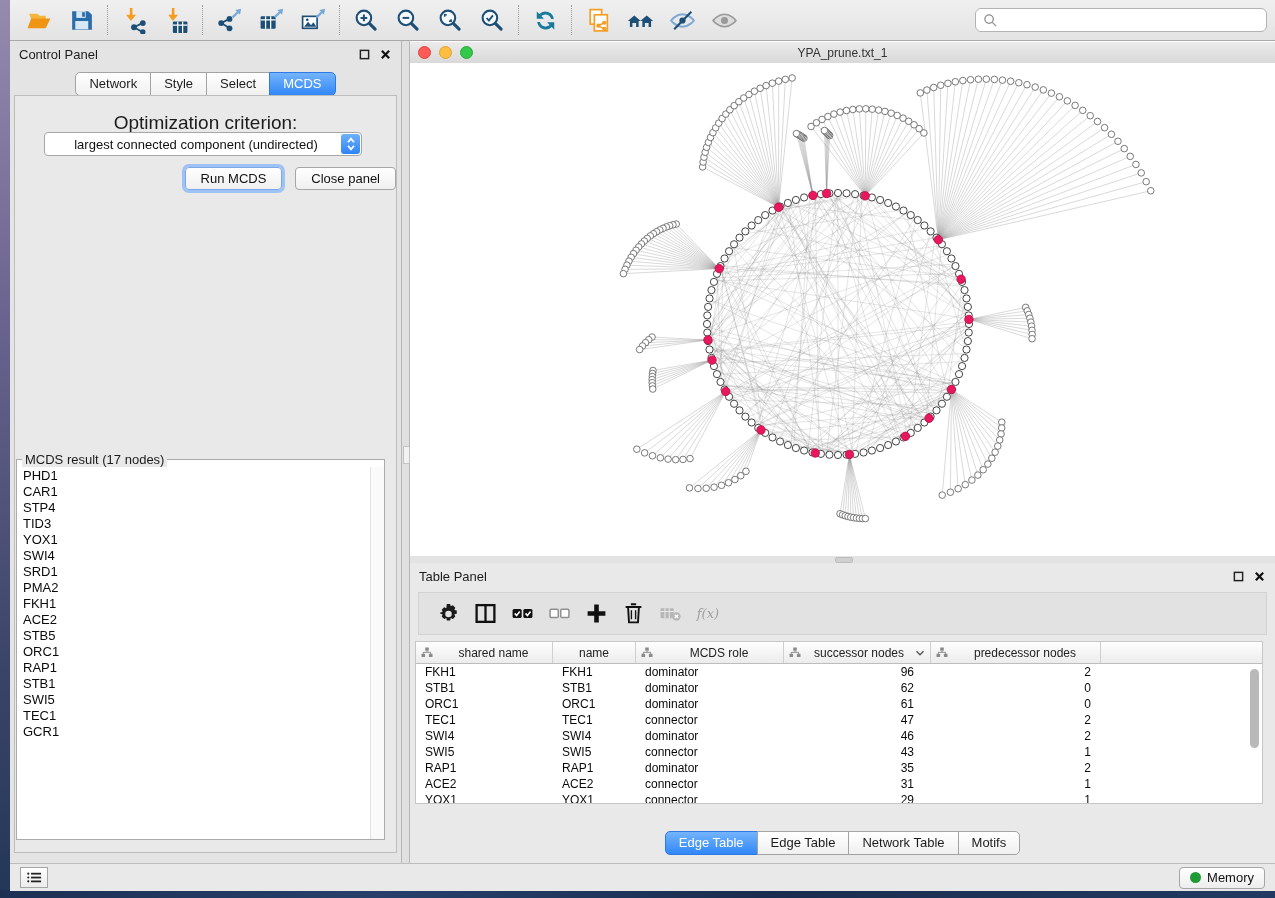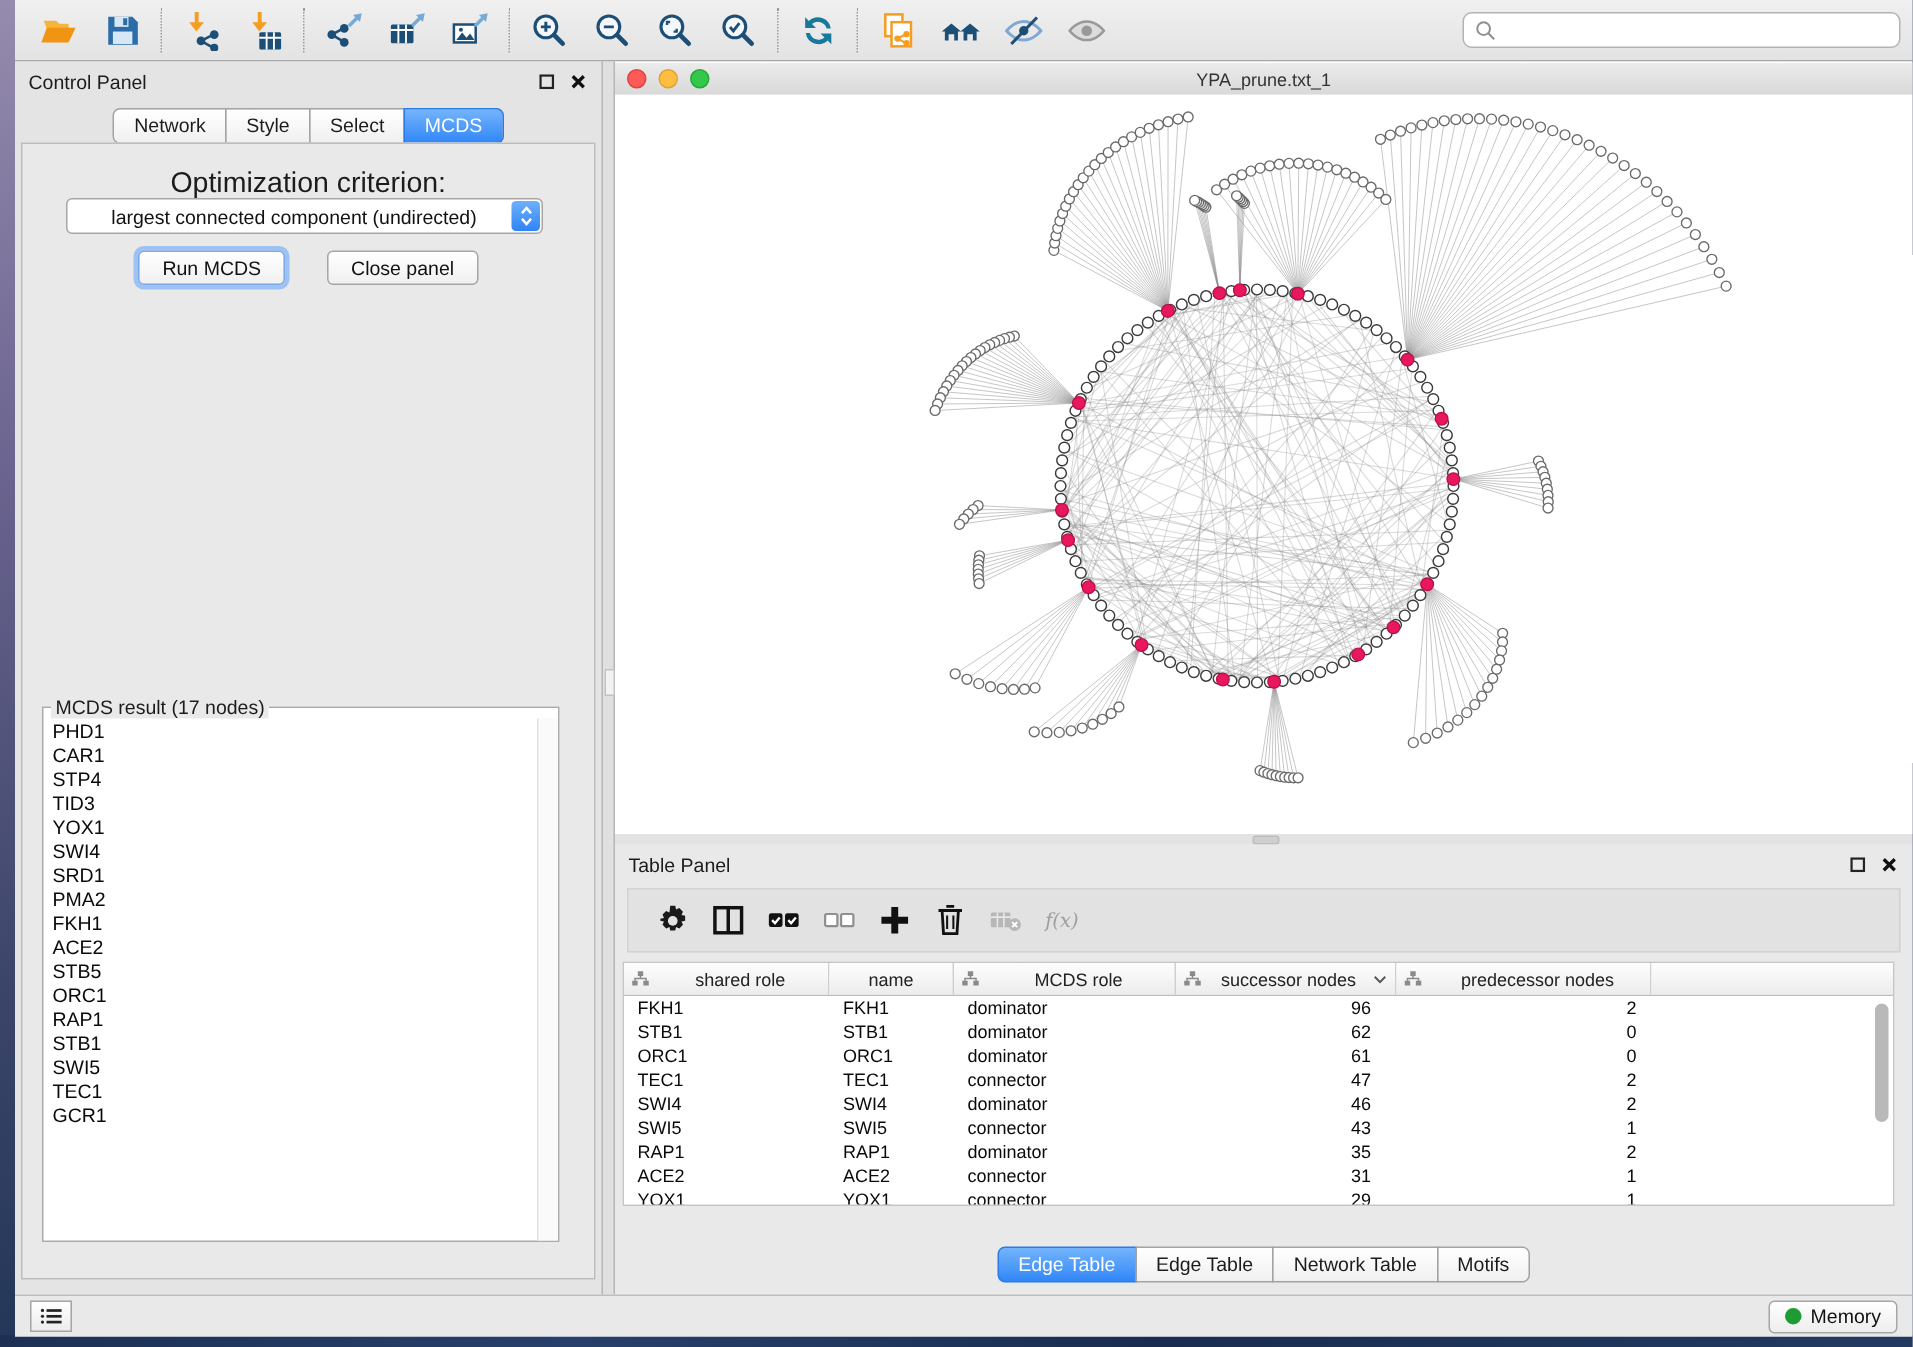--- a/index.html
+++ b/index.html
@@ -29,24 +29,24 @@
   #cp-tabs{position:absolute;top:31px;left:0;right:0}
   .seg .tab{font-size:13px;line-height:16px;padding:3px 13px;background:linear-gradient(#ffffff,#f0f0f0);border:1px solid #a3a3a3;margin-left:-1px;color:#1c1c1c;cursor:default;white-space:nowrap}
   .seg .tab:first-child{border-radius:5px 0 0 5px;margin-left:0}
   .seg .tab:last-child{border-radius:0 5px 5px 0}
   .seg .tab.active{background:linear-gradient(#74b4fc,#3187f8);border-color:#2d7ae6;color:#fff}
   #cp-content{position:absolute;top:54px;left:4px;right:4px;bottom:10px;background:#e9e9e9;border:1px solid #bdbdbd}
   #opt-label{position:absolute;top:16px;left:0;right:0;text-align:center;font-size:19px;color:#1c1c1c}
   #criterion-select{position:absolute;top:36px;left:29px;right:34px;height:24px;background:#fff;border:1px solid #a6a6a6;border-radius:4px;display:flex;align-items:center;box-sizing:border-box}
   #criterion-select .sel-text{flex:1;text-align:center;font-size:13px;color:#111;padding-left:6px}
   #criterion-select .stepper{width:19px;height:20px;margin-right:1px;border-radius:3px;background:linear-gradient(#6fb0fc,#2e84f6);display:flex;align-items:center;justify-content:center}
-  .btn-row{position:absolute;top:71px;left:0;right:0;display:flex;justify-content:center;gap:28px}
+  .btn-row{position:absolute;top:71px;left:0;right:0;display:flex;justify-content:flex-end;gap:13px}
   .mac-btn{font-family:"Liberation Sans",sans-serif;font-size:13px;color:#111;padding:3px 15px;background:linear-gradient(#ffffff,#f0f0f0);border:1px solid #a6a6a6;border-radius:4px;cursor:default}
   .mac-btn.focus-ring{box-shadow:0 0 0 3px rgba(106,168,250,.6);border-color:#7aa8e8}
-  #mcds-fieldset{position:absolute;top:356px;left:1px;right:11px;bottom:12px;border:1px solid #ababab;margin:12px;padding:0;background:#fff}
+  #mcds-fieldset{position:absolute;top:356px;left:1px;right:11px;bottom:12px;border:1px solid #ababab;margin:0;padding:0;background:#fff}
   #mcds-fieldset legend{font-size:13px;color:#1c1c1c;margin-left:5px;padding:0 3px;background:#e9e9e9}
   #mcds-list{position:absolute;top:0;left:0;right:13px;bottom:0;overflow:hidden;padding-top:1px}
   .mcds-item{font-size:13px;line-height:16px;color:#0a0a0a;padding-left:6px}
   #mcds-scroll{position:absolute;top:0;right:0;width:13px;bottom:0;background:#fafafa;border-left:1px solid #e2e2e2}
 
   
   #v-divider{position:absolute;left:391px;top:41px;width:9px;bottom:28px;background:#e0e0e0;border-left:1px solid #b6b6b6;border-right:1px solid #b6b6b6;box-sizing:border-box}
   #v-divider .grip{position:absolute;left:1px;top:405px;width:5px;height:16px;background:#f2f2f2;border:1px solid #c2c2c2}
   #right-area{position:absolute;left:400px;right:0;top:41px;bottom:28px}
   #h-divider{position:absolute;left:0;right:0;top:515px;height:7px;background:#e3e3e3}
@@ -1094,21 +1094,21 @@
               <span class="col-icon">
                 <svg viewBox="0 0 12 11" width="12" height="11">
                   <path d="M6 3.7v1.6M2.3 6.8V5.3h7.4v1.5" stroke="#8a8a8a" fill="none"></path>
                   <g fill="#8a8a8a">
                     <rect x="4.2" y="0.5" width="3.6" height="3.2"></rect>
                     <rect x="0.5" y="6.8" width="3.6" height="3.2"></rect>
                     <rect x="7.9" y="6.8" width="3.6" height="3.2"></rect>
                   </g>
                 </svg>
               </span>
-              <span class="th-label">shared role</span>
+              <span class="th-label">shared name</span>
             </div>
             <div class="th" style="width:83px">
               <span class="th-label">name</span>
             </div>
             <div class="th" style="width:148px">
               <span class="col-icon">
                 <svg viewBox="0 0 12 11" width="12" height="11">
                   <path d="M6 3.7v1.6M2.3 6.8V5.3h7.4v1.5" stroke="#8a8a8a" fill="none"></path>
                   <g fill="#8a8a8a">
                     <rect x="4.2" y="0.5" width="3.6" height="3.2"></rect>

